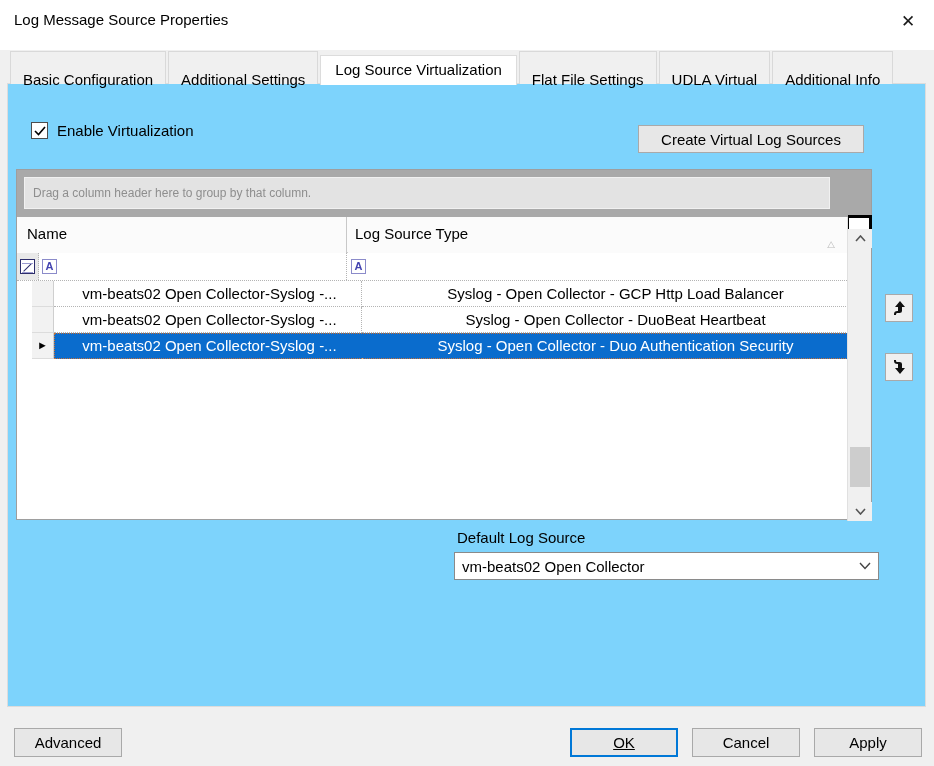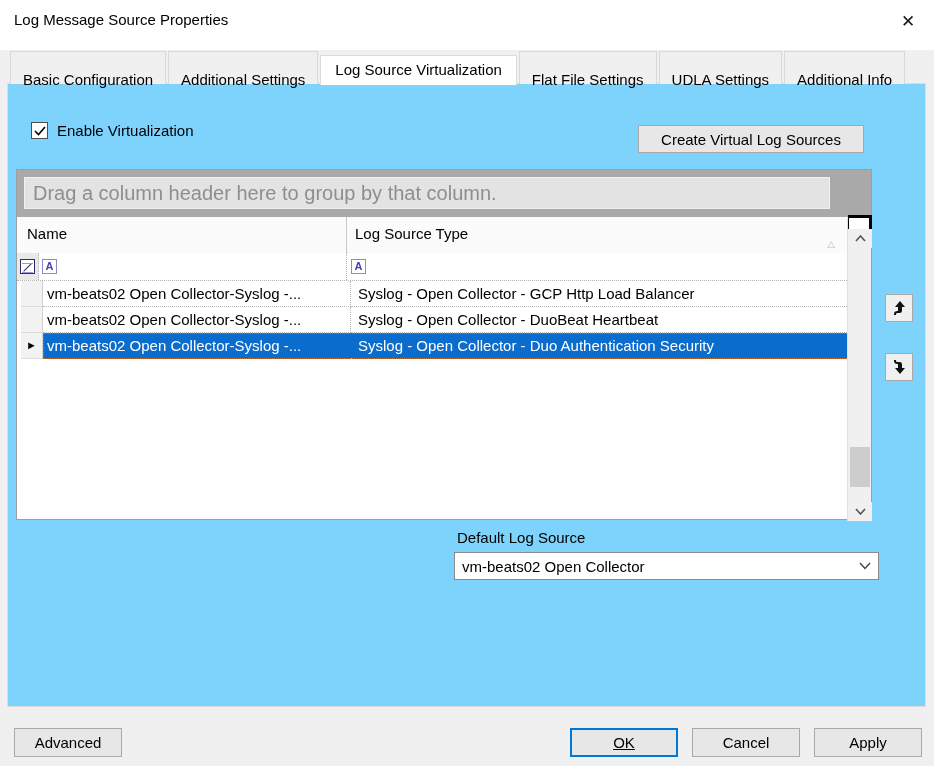--- a/index.html
+++ b/index.html
@@ -24,38 +24,38 @@
   .chkrow { position:absolute; left:23px; top:38px; display:flex; align-items:center; gap:9px; cursor:pointer; }
   .chkbox { width:17px; height:17px; background:#ffffff; border:1px solid #4d4d4d; display:flex; align-items:center; justify-content:center; }
   .chkrow .lbl { font-size:15px; }
 
   .btn { background:#e7e7e7; border:1px solid #a9a9a9; font-size:15px; font-family:"Liberation Sans",sans-serif; color:#000; cursor:pointer; }
   .create-btn { position:absolute; left:630px; top:41px; width:226px; height:28px; }
 
   
   .grid { position:absolute; left:8px; top:85px; width:856px; height:351px; border:1px solid #9e9e9e; background:#ffffff; }
   .groupband { position:absolute; left:0; top:0; width:854px; height:47px; background:#a9a9a9; }
-  .grouphint { position:absolute; left:7px; top:7px; width:806px; height:32px; background:#e3e3e3; border:1px solid #f1f1f1; color:#8e8e8e; font-size:20px; line-height:30px; padding-left:8px; white-space:nowrap; overflow:hidden; }
+  .grouphint { position:absolute; left:7px; top:7px; width:806px; height:32px; background:#e3e3e3; border:1px solid #f1f1f1; color:#8e8e8e; font-size:12px; line-height:30px; padding-left:8px; white-space:nowrap; overflow:hidden; }
 
   .hdr-row { position:absolute; left:0; top:47px; width:830px; height:36px; background:#fbfbfb; border-bottom:1px solid #cfcfcf; }
   .hdr-cell { position:absolute; top:0; height:36px; font-size:15px; line-height:34px; color:#000; background:#fbfbfb; }
   .hdr-name { left:0; width:330px; padding-left:10px; border-right:1px solid #c8c8c8; }
   .hdr-type { left:331px; width:499px; padding-left:7px; }
   .sort-glyph { position:absolute; right:12px; top:10px; font-size:10px; color:#b9b9b9; transform:scaleY(.9); }
 
   .filter-row { position:absolute; left:0; top:83px; width:830px; height:28px; background:#ffffff; border-bottom:1px dotted #b4b4b4; }
   .f-ind { position:absolute; left:0; top:0; width:22px; height:27px; background:#e9e9e9; border-right:1px dotted #b4b4b4; display:flex; align-items:center; justify-content:center; }
   .f-name { position:absolute; left:22px; top:0; width:308px; height:27px; border-right:1px dotted #b4b4b4; display:flex; align-items:center; padding-left:3px; }
   .f-type { position:absolute; left:330px; top:0; width:500px; height:27px; display:flex; align-items:center; padding-left:4px; }
   .icon-nofilter { width:15px; height:15px; background:#ffffff; border:1px solid #2d2d6b; position:relative; }
   .icon-nofilter:before { content:""; position:absolute; left:1px; top:7px; width:11px; height:1px; background:#2d2d6b; transform:rotate(-45deg); }
   .icon-nofilter:after { content:""; position:absolute; left:1px; top:3px; width:11px; height:8px; border-top:1px solid #9a9ad0; border-bottom:1px solid #9a9ad0; }
   .icon-a { width:15px; height:15px; background:#ffffff; border:1px solid #8b8bca; color:#4343b0; font-size:11px; font-weight:bold; display:flex; align-items:center; justify-content:center; line-height:1; }
 
-  .row { position:absolute; left:4px; width:830px; height:26px; }
+  .row { position:absolute; left:15px; width:830px; height:26px;text-align:center; }
   .row .ind { position:absolute; left:0; top:0; width:22px; height:26px; background:#f2f2f2; border-right:1px solid #cfcfcf; border-bottom:1px solid #dcdcdc; display:flex; align-items:center; justify-content:center; }
   .row .c-name { position:absolute; left:22px; top:0; width:308px; height:26px; font-size:15px; line-height:25px; padding-left:4px; border-right:1px dotted #b4b4b4; border-bottom:1px dotted #b4b4b4; white-space:nowrap; overflow:hidden; }
   .row .c-type { position:absolute; left:330px; top:0; width:500px; height:26px; font-size:15px; line-height:25px; padding-left:7px; border-bottom:1px dotted #b4b4b4; white-space:nowrap; overflow:hidden; }
   .row.selected .c-name, .row.selected .c-type { background:#0a6ccd; color:#ffffff; border-right-color:#0a6ccd; }
   .row.selected .sel-focus { position:absolute; left:22px; top:0; width:808px; height:26px; outline:1px dotted #c87137; outline-offset:-1px; pointer-events:none; }
   .row-marker { font-size:11px; color:#000; line-height:1; }
 
   
   .vscroll { position:absolute; left:830px; top:47px; width:24px; height:304px; background:#f0f0f0; border-left:1px solid #e0e0e0; }
   .scroll-corner { position:absolute; left:0; top:-2px; width:24px; height:14px; background:#ffffff; border-top:3px solid #000; border-right:3px solid #000; border-left:1px solid #000; }
@@ -90,21 +90,21 @@
   <div class="titlebar">
     <div class="title-text">Log Message Source Properties</div>
     <button class="close-btn">✕</button>
   </div>
 
   <div class="tabstrip">
     <div class="tab">Basic Configuration</div>
     <div class="tab">Additional Settings</div>
     <div class="tab active">Log Source Virtualization</div>
     <div class="tab">Flat File Settings</div>
-    <div class="tab">UDLA Settings</div>
+    <div class="tab">UDLA Virtual</div>
     <div class="tab">Additional Info</div>
   </div>
 
   <div class="page">
 
     <div class="chkrow">
       <span class="chkbox">
         <svg width="12" height="10" viewBox="0 0 12 10">
             <polyline points="1,5 4.5,8.5 11,1" fill="none" stroke="#000" stroke-width="1.6"></polyline>
           </svg>

